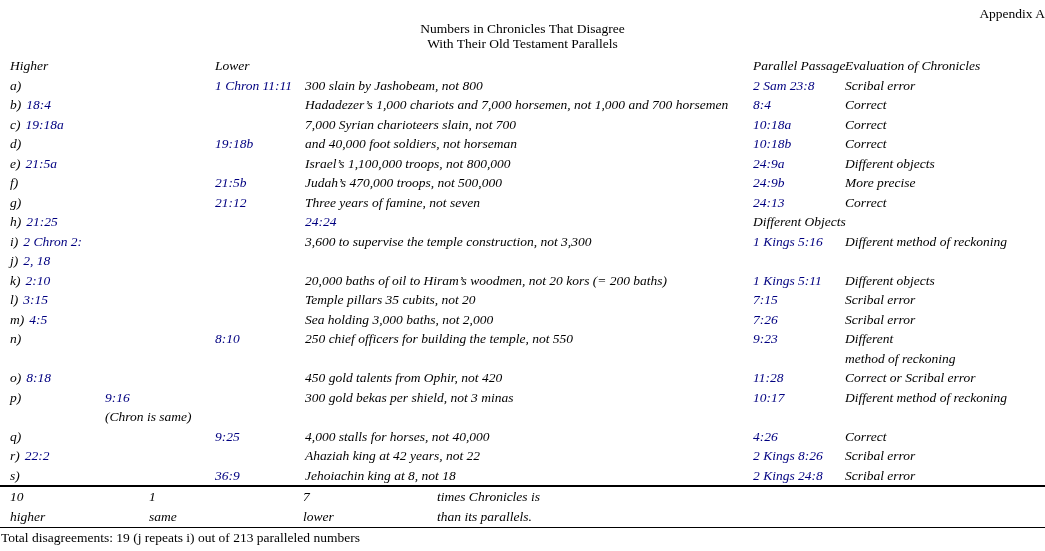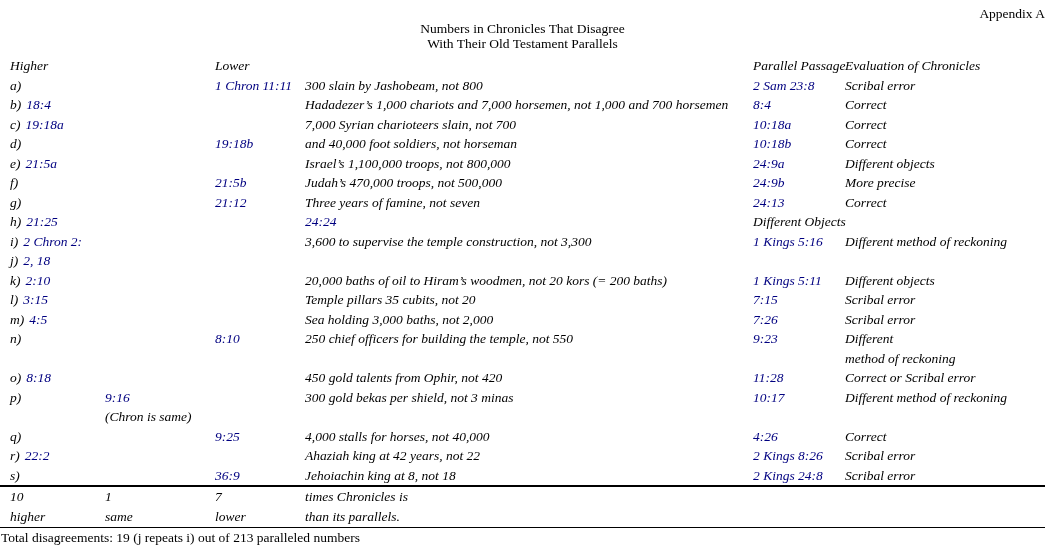--- a/index.html
+++ b/index.html
@@ -22,21 +22,21 @@
     padding-left:10px;
     height:19.5px; line-height:19.5px;font-style:italic;
   }
   .cell { white-space:nowrap; overflow:visible; }
   .ref { color:#000080; }
   .c1 .ref { margin-left:5px; }
 
   .rule-thick { border-top:2px solid #000000; height:0; }
   .rule-thin  { border-top:1px solid #000000; height:0; }
 
-  .summary-row { height:20px; line-height:20px; }
+  .summary-row { height:20px; line-height:20px;gap:44px; }
   .footer-line { padding-left:1px; height:20px; line-height:20px; white-space:nowrap; }
 </style>
 </head>
 <body>
 
 <div class="title-block">
   <div class="doc-title">Appendix A</div>
   <div class="doc-subtitle">
     <div>Numbers in Chronicles That Disagree</div>
     <div>With Their Old Testament Parallels</div>

